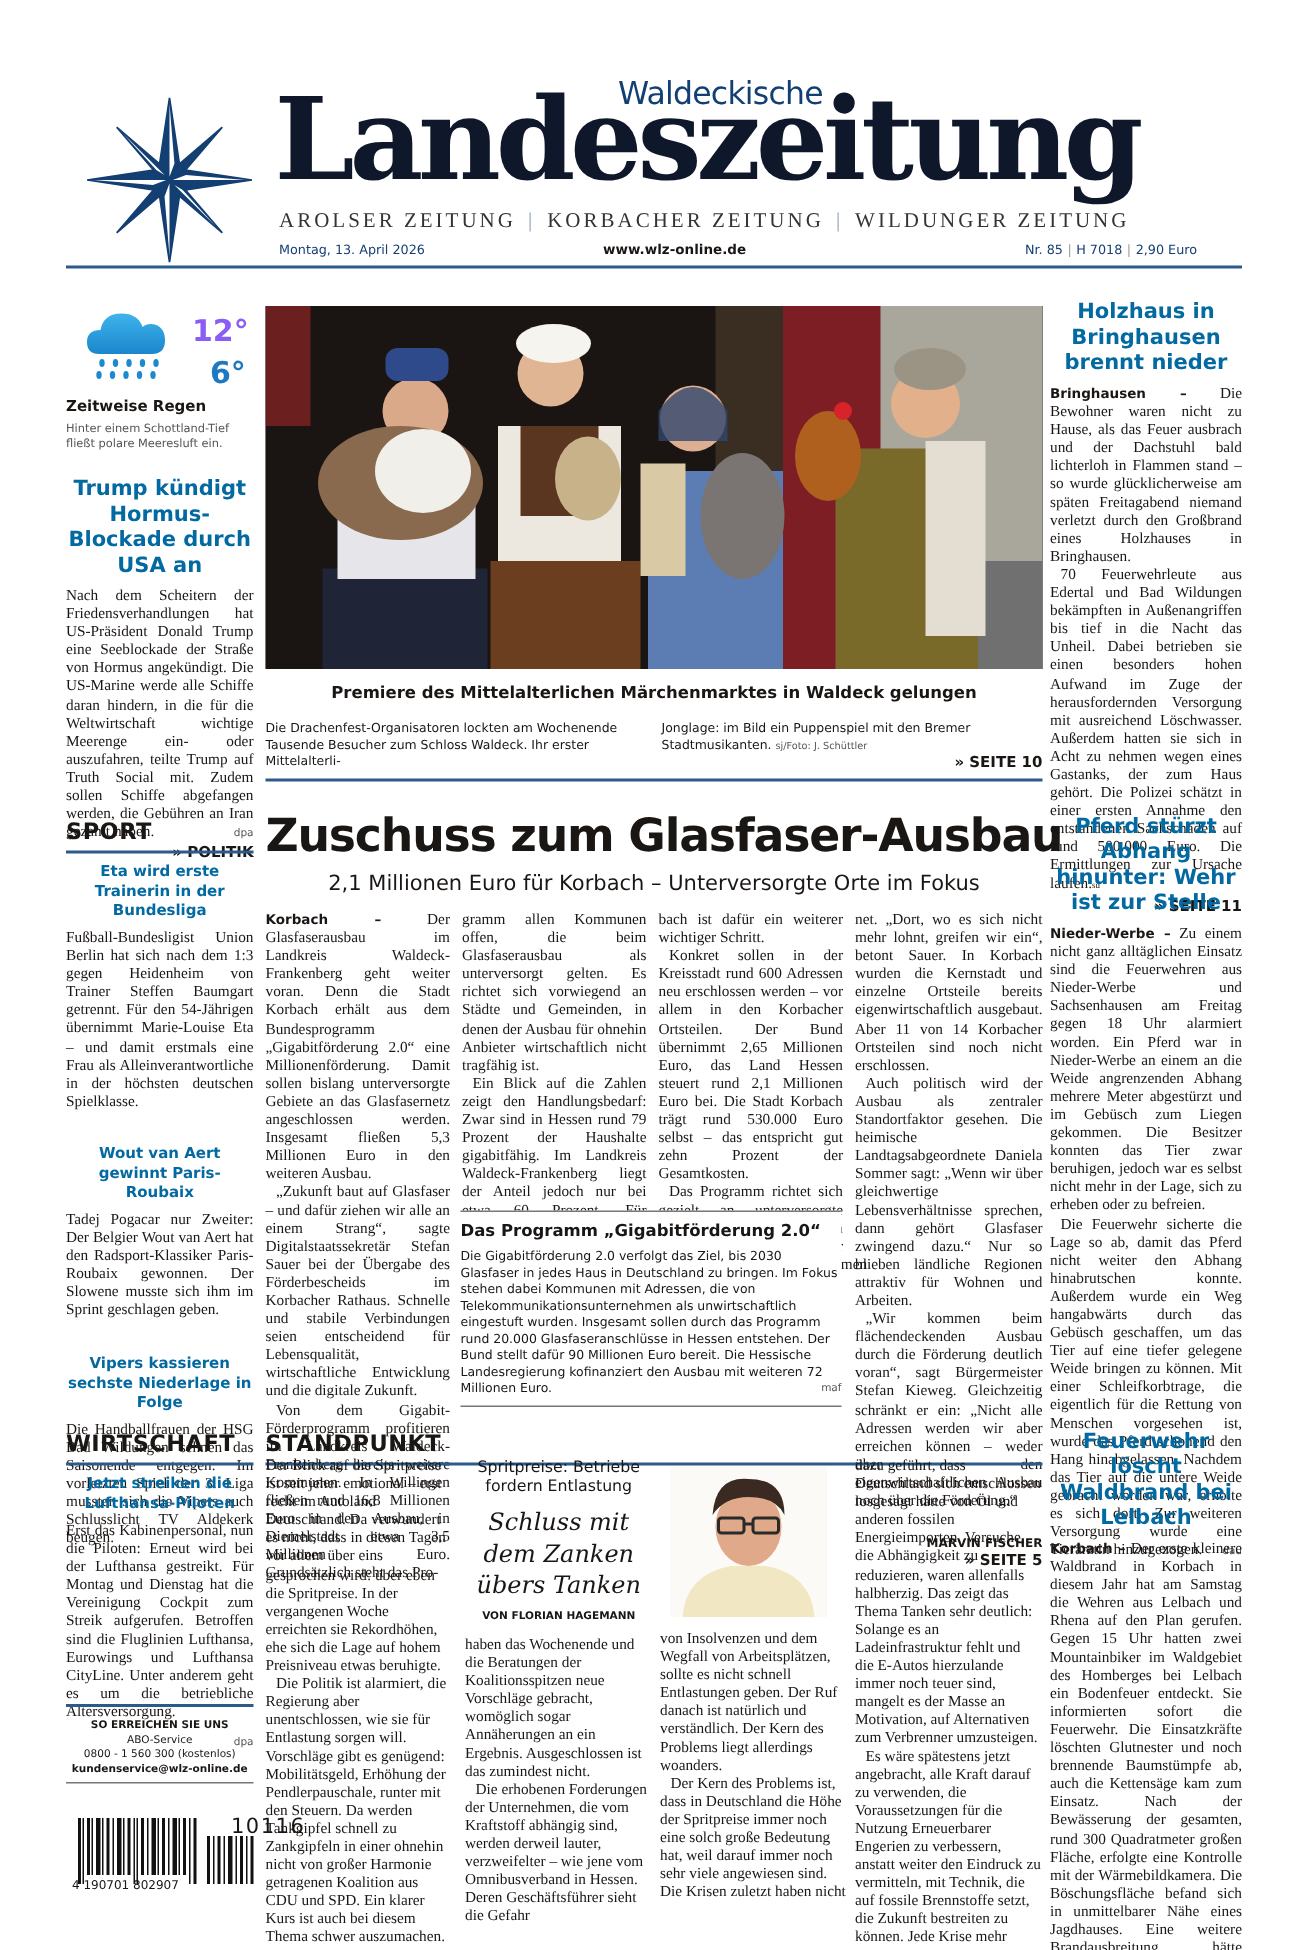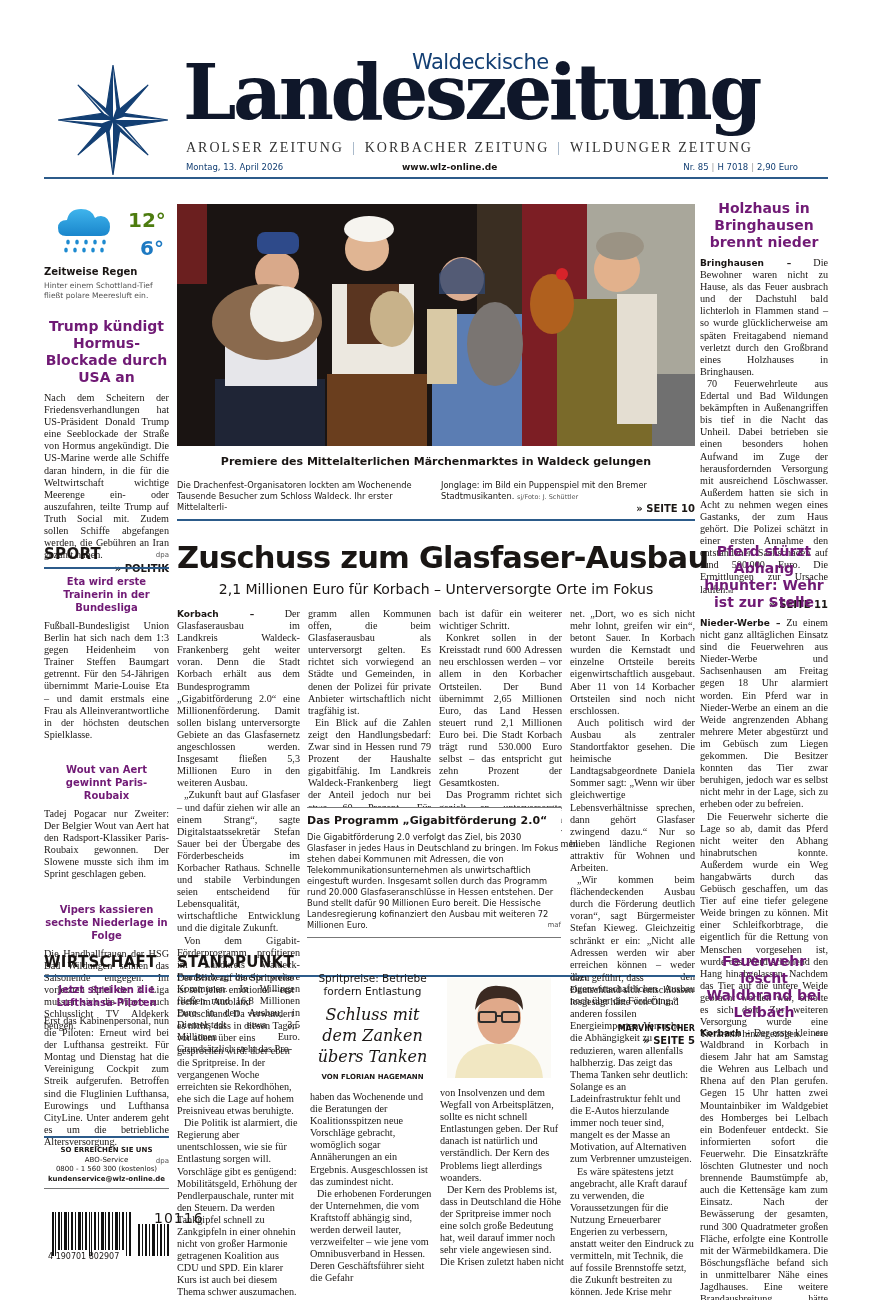--- a/index.html
+++ b/index.html
@@ -20,26 +20,26 @@
   .metarow .issue .bar { color: #999; margin: 0 3px; }
   .rule-top { position: absolute; left: 44px; top: 177px; width: 784px; height: 2px; background: #2c5b8a; }
 
   
   .body { font-family: "Liberation Serif", serif; font-size: 10.2px; line-height: 12.1px; text-align: justify; hyphens: auto; color: #1a1614; }
   .body p { text-indent: 0; }
   .body p + p { text-indent: 7px; }
   .lead { font-family: "DejaVu Sans", sans-serif; font-weight: bold; font-size: 9px; }
   .src { float: right; font-size: 7px; font-family: "DejaVu Sans", sans-serif; color: #555; }
   .ref { font-family: "DejaVu Sans", sans-serif; font-weight: bold; font-size: 10px; text-align: right; color: #1a1614; }
-  .hl { font-family: "DejaVu Sans", sans-serif; font-weight: bold; text-align: center; color: #701a75; }
+  .hl { font-family: "DejaVu Sans", sans-serif; font-weight: bold; text-align: center; color: #0369a1; }
 
   
   .weather { position: absolute; left: 44px; top: 200px; width: 124px; }
   .cloud { position: absolute; left: 12px; top: 4px; width: 56px; height: 58px; }
-  .t-hi { position: absolute; left: 84px; top: 8px; font-family: "DejaVu Sans", sans-serif; font-weight: bold; font-size: 20px; color: #4d7c0f; }
+  .t-hi { position: absolute; left: 84px; top: 8px; font-family: "DejaVu Sans", sans-serif; font-weight: bold; font-size: 20px; color: #8b5cf6; }
   .t-lo { position: absolute; left: 96px; top: 36px; font-family: "DejaVu Sans", sans-serif; font-weight: bold; font-size: 20px; color: #1d79c2; }
   .w-label { position: absolute; left: 0; top: 66px; font-family: "DejaVu Sans", sans-serif; font-weight: bold; font-size: 10px; }
   .w-desc { position: absolute; left: 0; top: 81px; font-family: "DejaVu Sans", sans-serif; font-size: 7.6px; color: #555; line-height: 10px; }
 
   
   .col-left { position: absolute; left: 44px; width: 125px; }
   .col-right { position: absolute; left: 700px; width: 128px; }
 
   
   .photo { position: absolute; left: 177px; top: 204px; width: 518px; height: 242px; overflow: hidden; background: #1b1513; }
@@ -218,21 +218,21 @@
 
 <div class="main-hl">Zuschuss zum Glasfaser-Ausbau</div>
 <div class="main-sub">2,1 Millionen Euro für Korbach – Unterversorgte Orte im Fokus</div>
 <div class="main-cols">
   <div class="mcol body" style="left:0;">
     <p><span class="lead">Korbach –</span> <span>Der Glasfaserausbau im Landkreis Waldeck-Frankenberg geht weiter voran. Denn die Stadt Korbach erhält aus dem Bundesprogramm „Gigabitförderung 2.0“ eine Millionenförderung. Damit sollen bislang unterversorgte Gebiete an das Glasfasernetz angeschlossen werden. Insgesamt fließen 5,3 Millionen Euro in den weiteren Ausbau.</span></p>
     <p>„Zukunft baut auf Glasfaser – und dafür ziehen wir alle an einem Strang“, sagte Digitalstaatssekretär Stefan Sauer bei der Übergabe des Förderbescheids im Korbacher Rathaus. Schnelle und stabile Verbindungen seien entscheidend für Lebensqualität, wirtschaftliche Entwicklung und die digitale Zukunft.</p>
     <p>Von dem Gigabit-Förderprogramm profitieren im Landkreis Waldeck-Frankenberg bereits weitere Kommunen. In Willingen fließen rund 16,8 Millionen Euro in den Ausbau, in Diemelstadt etwa 3,5 Millionen Euro. Grundsätzlich steht das Pro-</p>
   </div>
   <div class="mcol body" style="left:131px;">
-    <p>gramm allen Kommunen offen, die beim Glasfaserausbau als unterversorgt gelten. Es richtet sich vorwiegend an Städte und Gemeinden, in denen der Polizei für private Anbieter wirtschaftlich nicht tragfähig ist.</p>
+    <p>gramm allen Kommunen offen, die beim Glasfaserausbau als unterversorgt gelten. Es richtet sich vorwiegend an Städte und Gemeinden, in denen der Ausbau für ohnehin Anbieter wirtschaftlich nicht tragfähig ist.</p>
     <p>Ein Blick auf die Zahlen zeigt den Handlungsbedarf: Zwar sind in Hessen rund 79 Prozent der Haushalte gigabitfähig. Im Landkreis Waldeck-Frankenberg liegt der Anteil jedoch nur bei etwa 60 Prozent. Für Staatssekretär Sauer ist deshalb klar: „Unser Ziel ist ein flächendeckender Ausbau bis 2030.“ Kor-</p>
   </div>
   <div class="mcol body" style="left:262px;">
     <p style="text-indent:0">bach ist dafür ein weiterer wichtiger Schritt.</p>
     <p>Konkret sollen in der Kreisstadt rund 600 Adressen neu erschlossen werden – vor allem in den Korbacher Ortsteilen. Der Bund übernimmt 2,65 Millionen Euro, das Land Hessen steuert rund 2,1 Millionen Euro bei. Die Stadt Korbach trägt rund 530.000 Euro selbst – das entspricht gut zehn Prozent der Gesamtkosten.</p>
     <p>Das Programm richtet sich gezielt an unterversorgte Gebiete, in denen sich ein Ausbau für Telekommunikationsunternehmen wirtschaftlich nicht rech-</p>
   </div>
   <div class="mcol body" style="left:393px; width:125px;">
     <p>net. „Dort, wo es sich nicht mehr lohnt, greifen wir ein“, betont Sauer. In Korbach wurden die Kernstadt und einzelne Ortsteile bereits eigenwirtschaftlich ausgebaut. Aber 11 von 14 Korbacher Ortsteilen sind noch nicht erschlossen.</p>
     <p>Auch politisch wird der Ausbau als zentraler Standortfaktor gesehen. Die heimische Landtagsabgeordnete Daniela Sommer sagt: „Wenn wir über gleichwertige Lebensverhältnisse sprechen, dann gehört Glasfaser zwingend dazu.“ Nur so blieben ländliche Regionen attraktiv für Wohnen und Arbeiten.</p>

